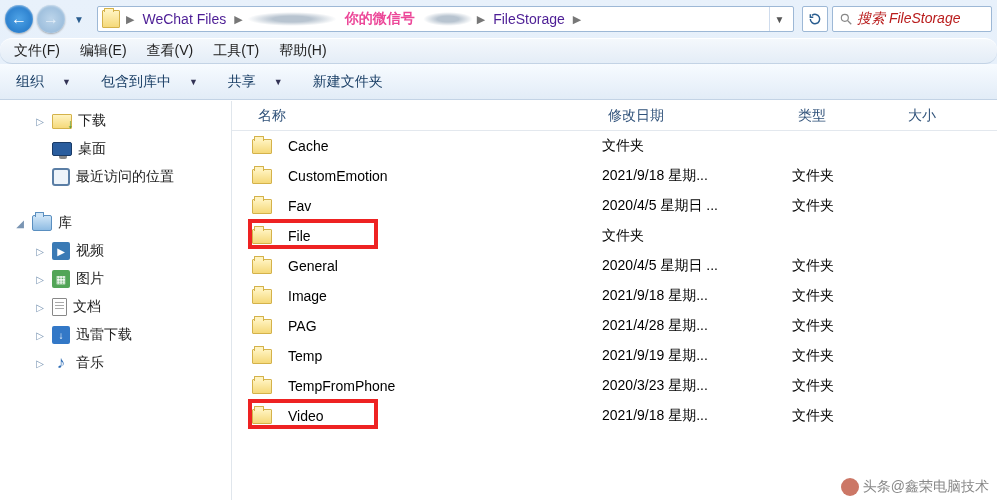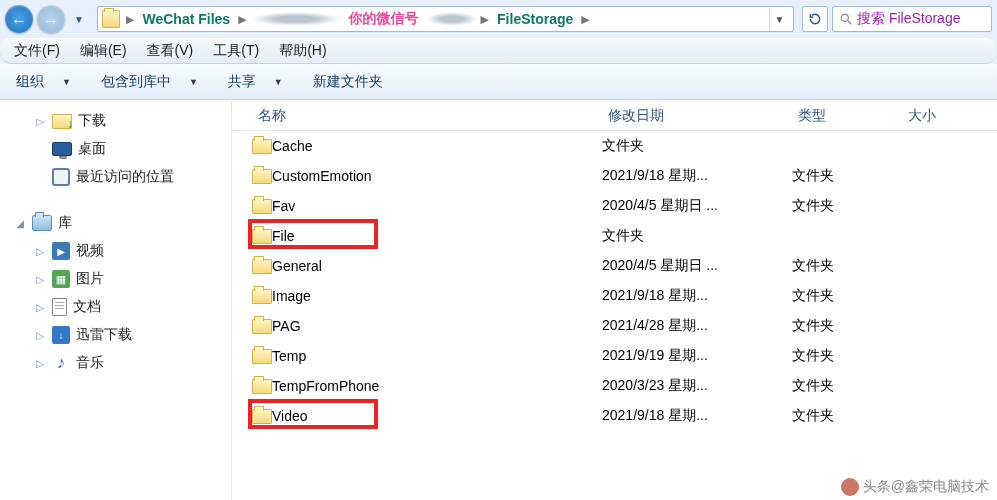--- a/index.html
+++ b/index.html
@@ -5,27 +5,27 @@
 * { box-sizing: border-box; margin: 0; padding: 0; }
 body { font-family: "Microsoft YaHei","Segoe UI",Tahoma,sans-serif; font-size: 14px; background:#fff; width:997px; height:500px; overflow:hidden; position:relative; }
 .window { width:997px; height:500px; display:flex; flex-direction:column; background:linear-gradient(#e8f1fb,#dde9f7); }
 .navbar { height:38px; display:flex; align-items:center; padding:3px 5px; gap:4px; }
 .navbtn { width:28px; height:28px; border-radius:50%; display:flex; align-items:center; justify-content:center; background:radial-gradient(#4fa3e6,#1a6fc2); box-shadow:inset 0 1px 2px rgba(255,255,255,.5),0 1px 2px rgba(0,0,0,.3); color:#fff; font-size:16px; }
 .navbtn.fwd { background:radial-gradient(#bcd5eb,#8fb4d6); color:#e3eef8; }
 .smallnav { width:20px; height:20px; display:flex; align-items:center; justify-content:center; color:#2a5d8f; font-size:10px; }
 .addrbar { flex:1; height:26px; background:#fff; border:1px solid #9db8d6; border-radius:2px; display:flex; align-items:center; padding:0 4px; margin:0 4px; overflow:hidden; position:relative; }
 .addrbar .fic { width:18px;height:18px;background:linear-gradient(#fff3c0,#f5d97a);border:1px solid #d4b24a;border-radius:1px;margin-right:4px;position:relative;}
 .addrbar .fic::before{content:"";position:absolute;top:-3px;left:1px;width:8px;height:3px;background:#fff3c0;border:1px solid #d4b24a;border-bottom:none;border-radius:1px 1px 0 0;}
-.crumb { padding:0 6px; height:24px; display:flex; align-items:center; color:#0f766e; white-space:nowrap;font-weight:bold; }
+.crumb { padding:0 6px; height:24px; display:flex; align-items:center; color:#4c1d95; white-space:nowrap; }
 .crumb.red { color:#ec4899; font-weight:700; }
 .sep { color:#777; font-size:11px; padding:0 2px; }
 .smudge { width:90px; height:14px; background:radial-gradient(ellipse,#b8c4d0 30%,transparent 70%); border-radius:7px; margin:0 2px; }
 .addrdrop { width:20px; text-align:center; color:#555; font-size:10px; border-left:1px solid #cfdced; height:100%; display:flex; align-items:center; justify-content:center;}
 .refresh { width:26px;height:26px;background:#fff;border:1px solid #9db8d6;border-radius:2px;display:flex;align-items:center;justify-content:center;color:#2a5d8f;font-size:14px;}
-.searchbar { width:160px;height:26px;background:#fff;border:1px solid #9db8d6;border-radius:2px;display:flex;align-items:center;padding:0 6px;color:#a21caf;overflow:hidden;white-space:nowrap;}
+.searchbar { width:160px;height:26px;background:#fff;border:1px solid #9db8d6;border-radius:2px;display:flex;align-items:center;padding:0 6px;color:#b91c1c;font-style:italic;overflow:hidden;white-space:nowrap;}
 .searchbar .sic{width:14px;height:14px;margin-right:4px;flex-shrink:0;}
 .menubar { height:26px; background:linear-gradient(#f4f8fc,#e4edf7); border-top:1px solid #fff; border-bottom:1px solid #c3d3e5; display:flex; align-items:center; padding:0 6px; gap:4px;border-radius:12px; }
 .menuitem { padding:2px 8px; color:#222; }
 .toolbar { height:36px; background:linear-gradient(#f7fbff,#e2ecf7); border-bottom:1px solid #c3d3e5; display:flex; align-items:center; padding:0 10px; gap:18px; }
 .toolbtn { color:#1a3f66; display:flex; align-items:center; gap:18px; padding:3px 6px;justify-content:center; }
 .toolbtn .dd{font-size:9px;color:#335;}
 .content { flex:1; display:flex; background:#fff; border-top:1px solid #fff; overflow:hidden;}
 .sidebar { width:232px; border-right:1px solid #e0e6ec; padding:6px 0 6px 6px; overflow:hidden;}
 .snode { display:flex; align-items:center; height:28px; padding-left:8px; gap:6px; color:#222; }
 .snode.lvl1 { padding-left:28px; }
@@ -44,21 +44,21 @@
 .ico.pic{background:#52a557;border-radius:2px;color:#fff;font-size:11px;}
 .ico.doc{background:#fff;border:1px solid #888;border-radius:1px;position:relative;width:15px;height:18px;}
 .ico.doc::after{content:"";position:absolute;top:3px;left:2px;right:2px;height:1px;background:#aaa;box-shadow:0 3px 0 #aaa,0 6px 0 #aaa;}
 .ico.xl{background:#3378c7;border-radius:2px;color:#fff;font-size:10px;}
 .ico.music{color:#2f6db5;font-size:17px;}
 .listpane{flex:1;position:relative;overflow:hidden;}
 .colhdr{height:30px;border-bottom:1px solid #e3e8ee;display:flex;align-items:center;color:#30527a;padding-left:20px;}
 .colhdr>div{padding:0 6px;}
 .c-name{width:350px;} .c-date{width:190px;} .c-type{width:110px;} .c-size{flex:1;}
 .row{height:30px;display:flex;align-items:center;padding-left:20px;position:relative;}
-.row .c-name{display:flex;align-items:center;gap:0;}
+.row .c-name{display:flex;align-items:center;gap:16px;}
 .hlbox{position:absolute;border:4px solid #e22;pointer-events:none;}
 .watermark{position:absolute;right:8px;bottom:4px;color:#888;font-size:14px;display:flex;align-items:center;gap:4px;}
 .watermark .av{width:18px;height:18px;border-radius:50%;background:#c76;}
 </style>
 </head>
 <body>
 
 <div class="window">
   <div class="navbar">
     <div class="navbtn">←</div>

